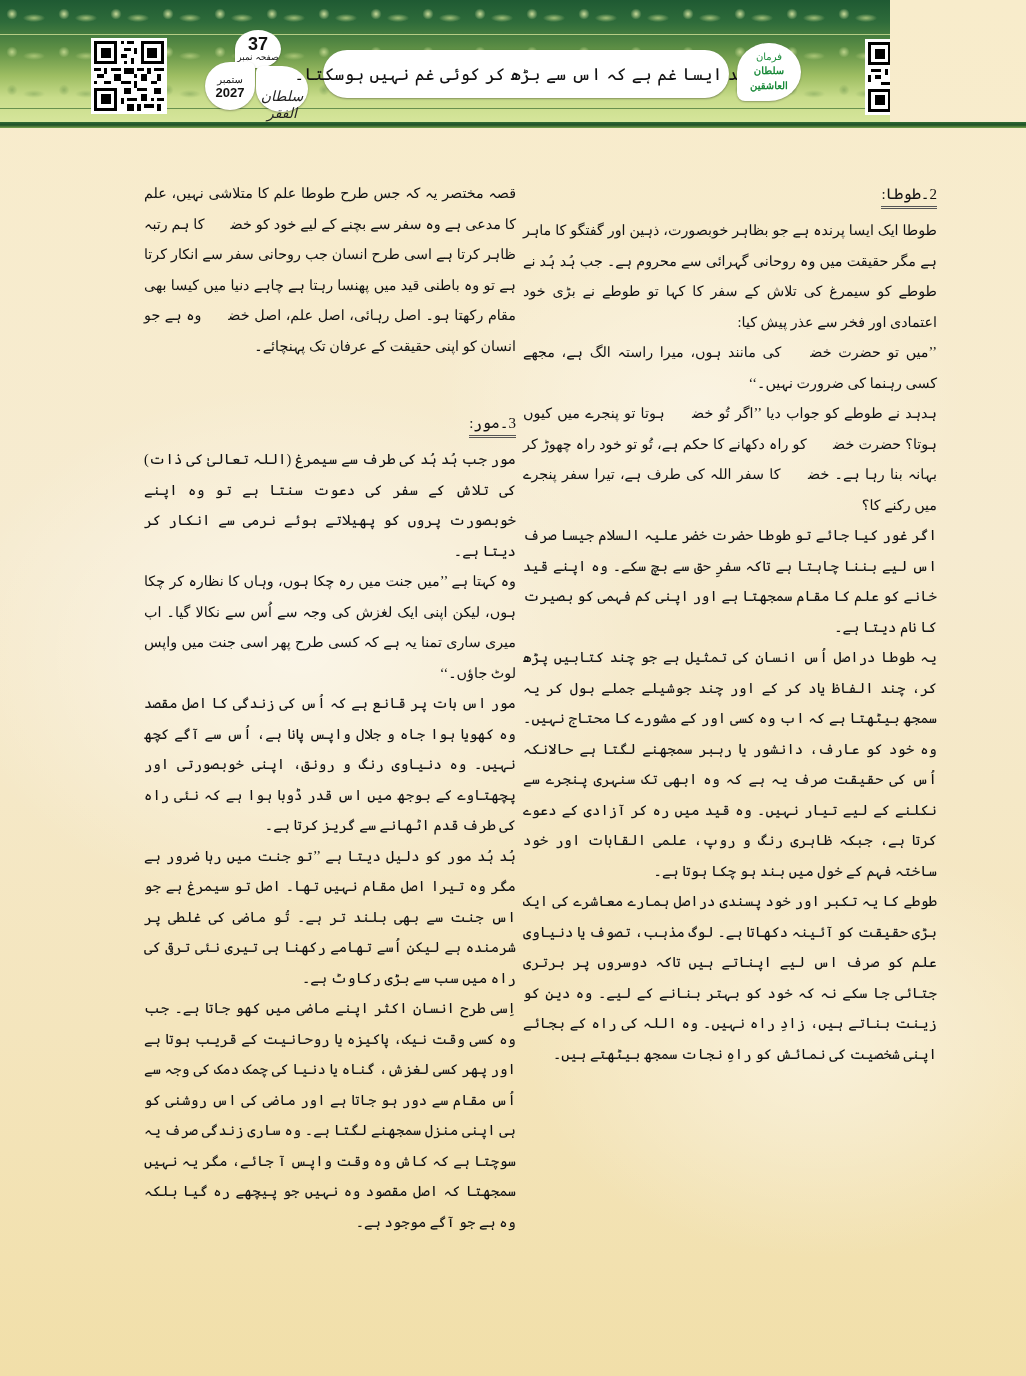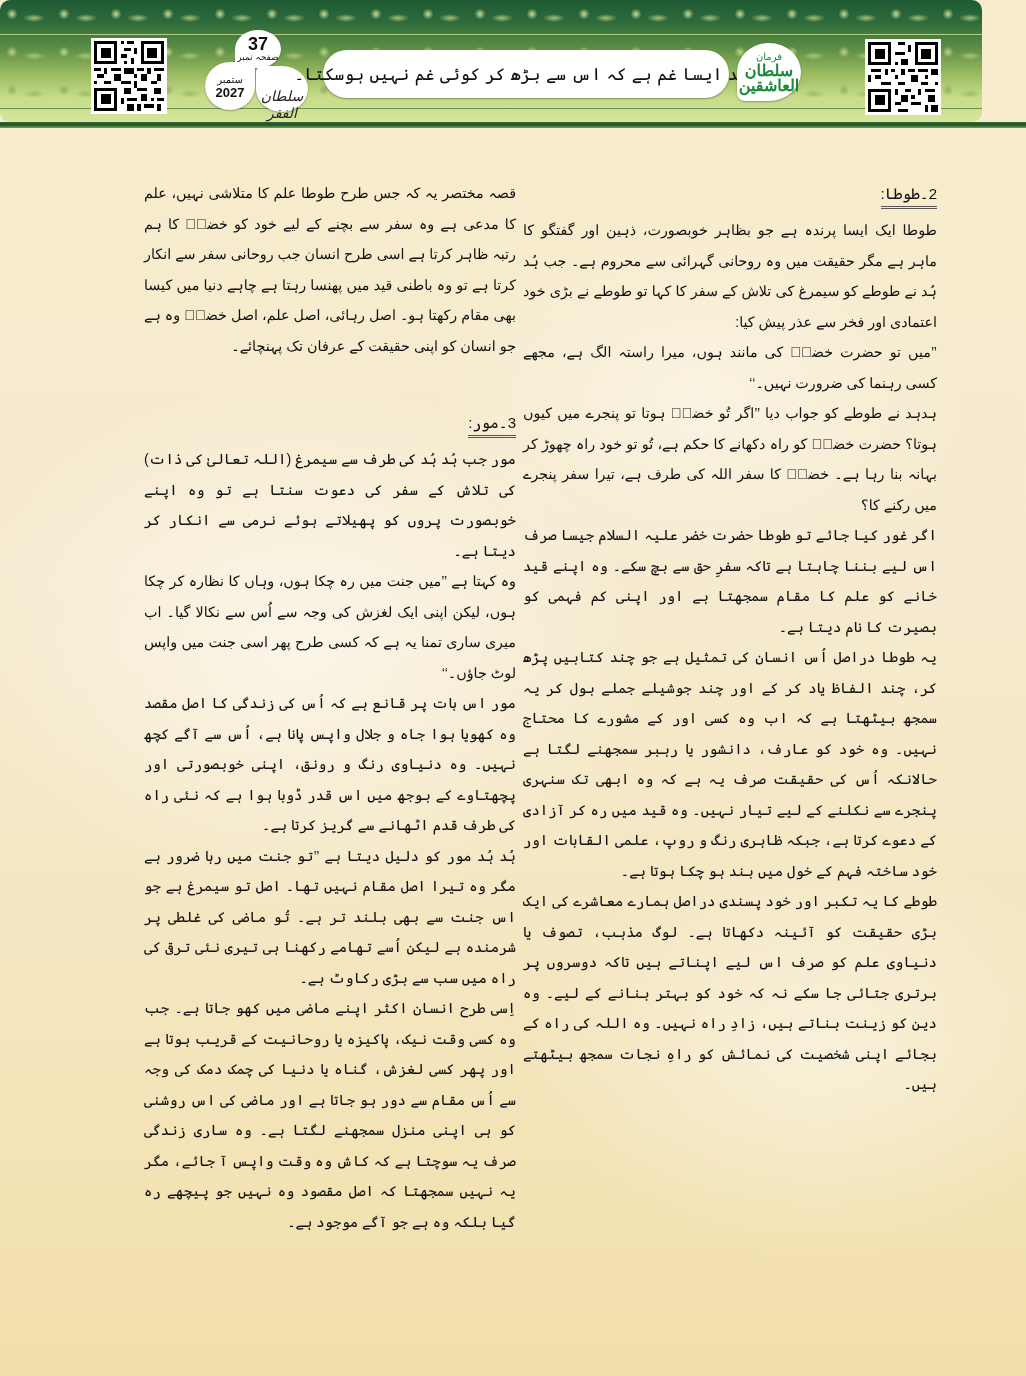--- a/index.html
+++ b/index.html
@@ -7,24 +7,23 @@
     width: 1026px; height: 1376px; overflow: hidden; position: relative;
     font-family: "DejaVu Sans", sans-serif;
     background:
       radial-gradient(ellipse 500px 380px at 300px 650px, rgba(255,255,255,0.55), rgba(255,255,255,0) 70%),
       radial-gradient(ellipse 420px 300px at 820px 1050px, rgba(255,255,255,0.45), rgba(255,255,255,0) 70%),
       radial-gradient(ellipse 380px 260px at 700px 400px, rgba(255,255,255,0.4), rgba(255,255,255,0) 70%),
       linear-gradient(180deg, #f8eccb 0%, #f6ebd0 40%, #f4e5bd 75%, #f1dfa9 100%);
   }
   
   .header {
-    position: absolute; left: 0; top: 0; width: 982px; height: 122px;
+    position: absolute; left: 0; top: 0; width: 890px; height: 122px;
     background: linear-gradient(180deg, #1f5a33 0%, #2e6b3a 18%, #5e8f45 40%, #9dbd62 62%, #c8dc8a 80%, #d6e59b 100%);
     overflow: hidden;
-    border-radius: 10px;
   }
   .header .ornament-row {
     position: absolute; left: 0; width: 1026px; height: 24px;
     background:
       radial-gradient(circle 7px at 12px 12px, rgba(230,240,170,0.85), rgba(230,240,170,0) 80%) 0 0/52px 24px repeat-x,
       radial-gradient(ellipse 14px 5px at 34px 16px, rgba(215,230,150,0.7), rgba(215,230,150,0) 80%) 0 0/52px 24px repeat-x;
   }
   .header .r1 { top: 2px; }
   .header .r2 { top: 40px; opacity: 0.8; }
   .header .r3 { top: 78px; opacity: 0.6;
@@ -78,26 +77,26 @@
     left: 737px; top: 43px; width: 64px; height: 58px;
     border-radius: 50% 50% 50% 8px;
     justify-content: center;
   }
   .page-num { font-family: "Liberation Sans", sans-serif; font-weight: bold; font-size: 18px; color: #111; line-height: 16px; }
   .page-num-label { font-family: "DejaVu Serif", serif; font-size: 9px; color: #111; direction: rtl; line-height: 10px; }
   .date-month { font-family: "DejaVu Serif", serif; font-size: 10px; color: #111; direction: rtl; line-height: 13px; }
   .date-year { font-family: "Liberation Sans", sans-serif; font-weight: bold; font-size: 13px; color: #111; line-height: 14px; }
   .logo-left-text { font-family: Liberation Mono, monospace; font-size: 14px; color: #222; direction: rtl; font-style: italic; margin-top: 32px; }
   .logo-right-top { font-family: "DejaVu Serif", serif; font-size: 10px; color: #1a8a3a; direction: rtl; line-height: 12px; }
-  .logo-right-main { font-family: "DejaVu Serif", serif; font-size: 16px; font-weight: bold; color: #1a8a3a; direction: rtl; line-height: 15px; }
+  .logo-right-main { font-family: "DejaVu Serif", serif; font-size: 10px; font-weight: bold; color: #1a8a3a; direction: rtl; line-height: 15px; }
 
   
   .col {
     position: absolute; direction: rtl; text-align: justify;
-    font-family: Liberation Sans, sans-serif; font-size: 14.3px; color: #111;
+    font-family: Liberation Serif, serif; font-size: 14.3px; color: #111;
     line-height: 30.5px;
   }
   .col-right { left: 523px; top: 178px; width: 414px; }
   .col-left { left: 144px; top: 178px; width: 372px; }
   .col p { margin: 0; text-align-last: right; }
   .heading {
     display: inline-block; font-size: 15px; color: #111; line-height: 24px;
     border-bottom: 3px double #555; padding-bottom: 0px; margin: 4px 0 6px 0;
   }
   .heading-wrap { display: block; text-align: right; }

